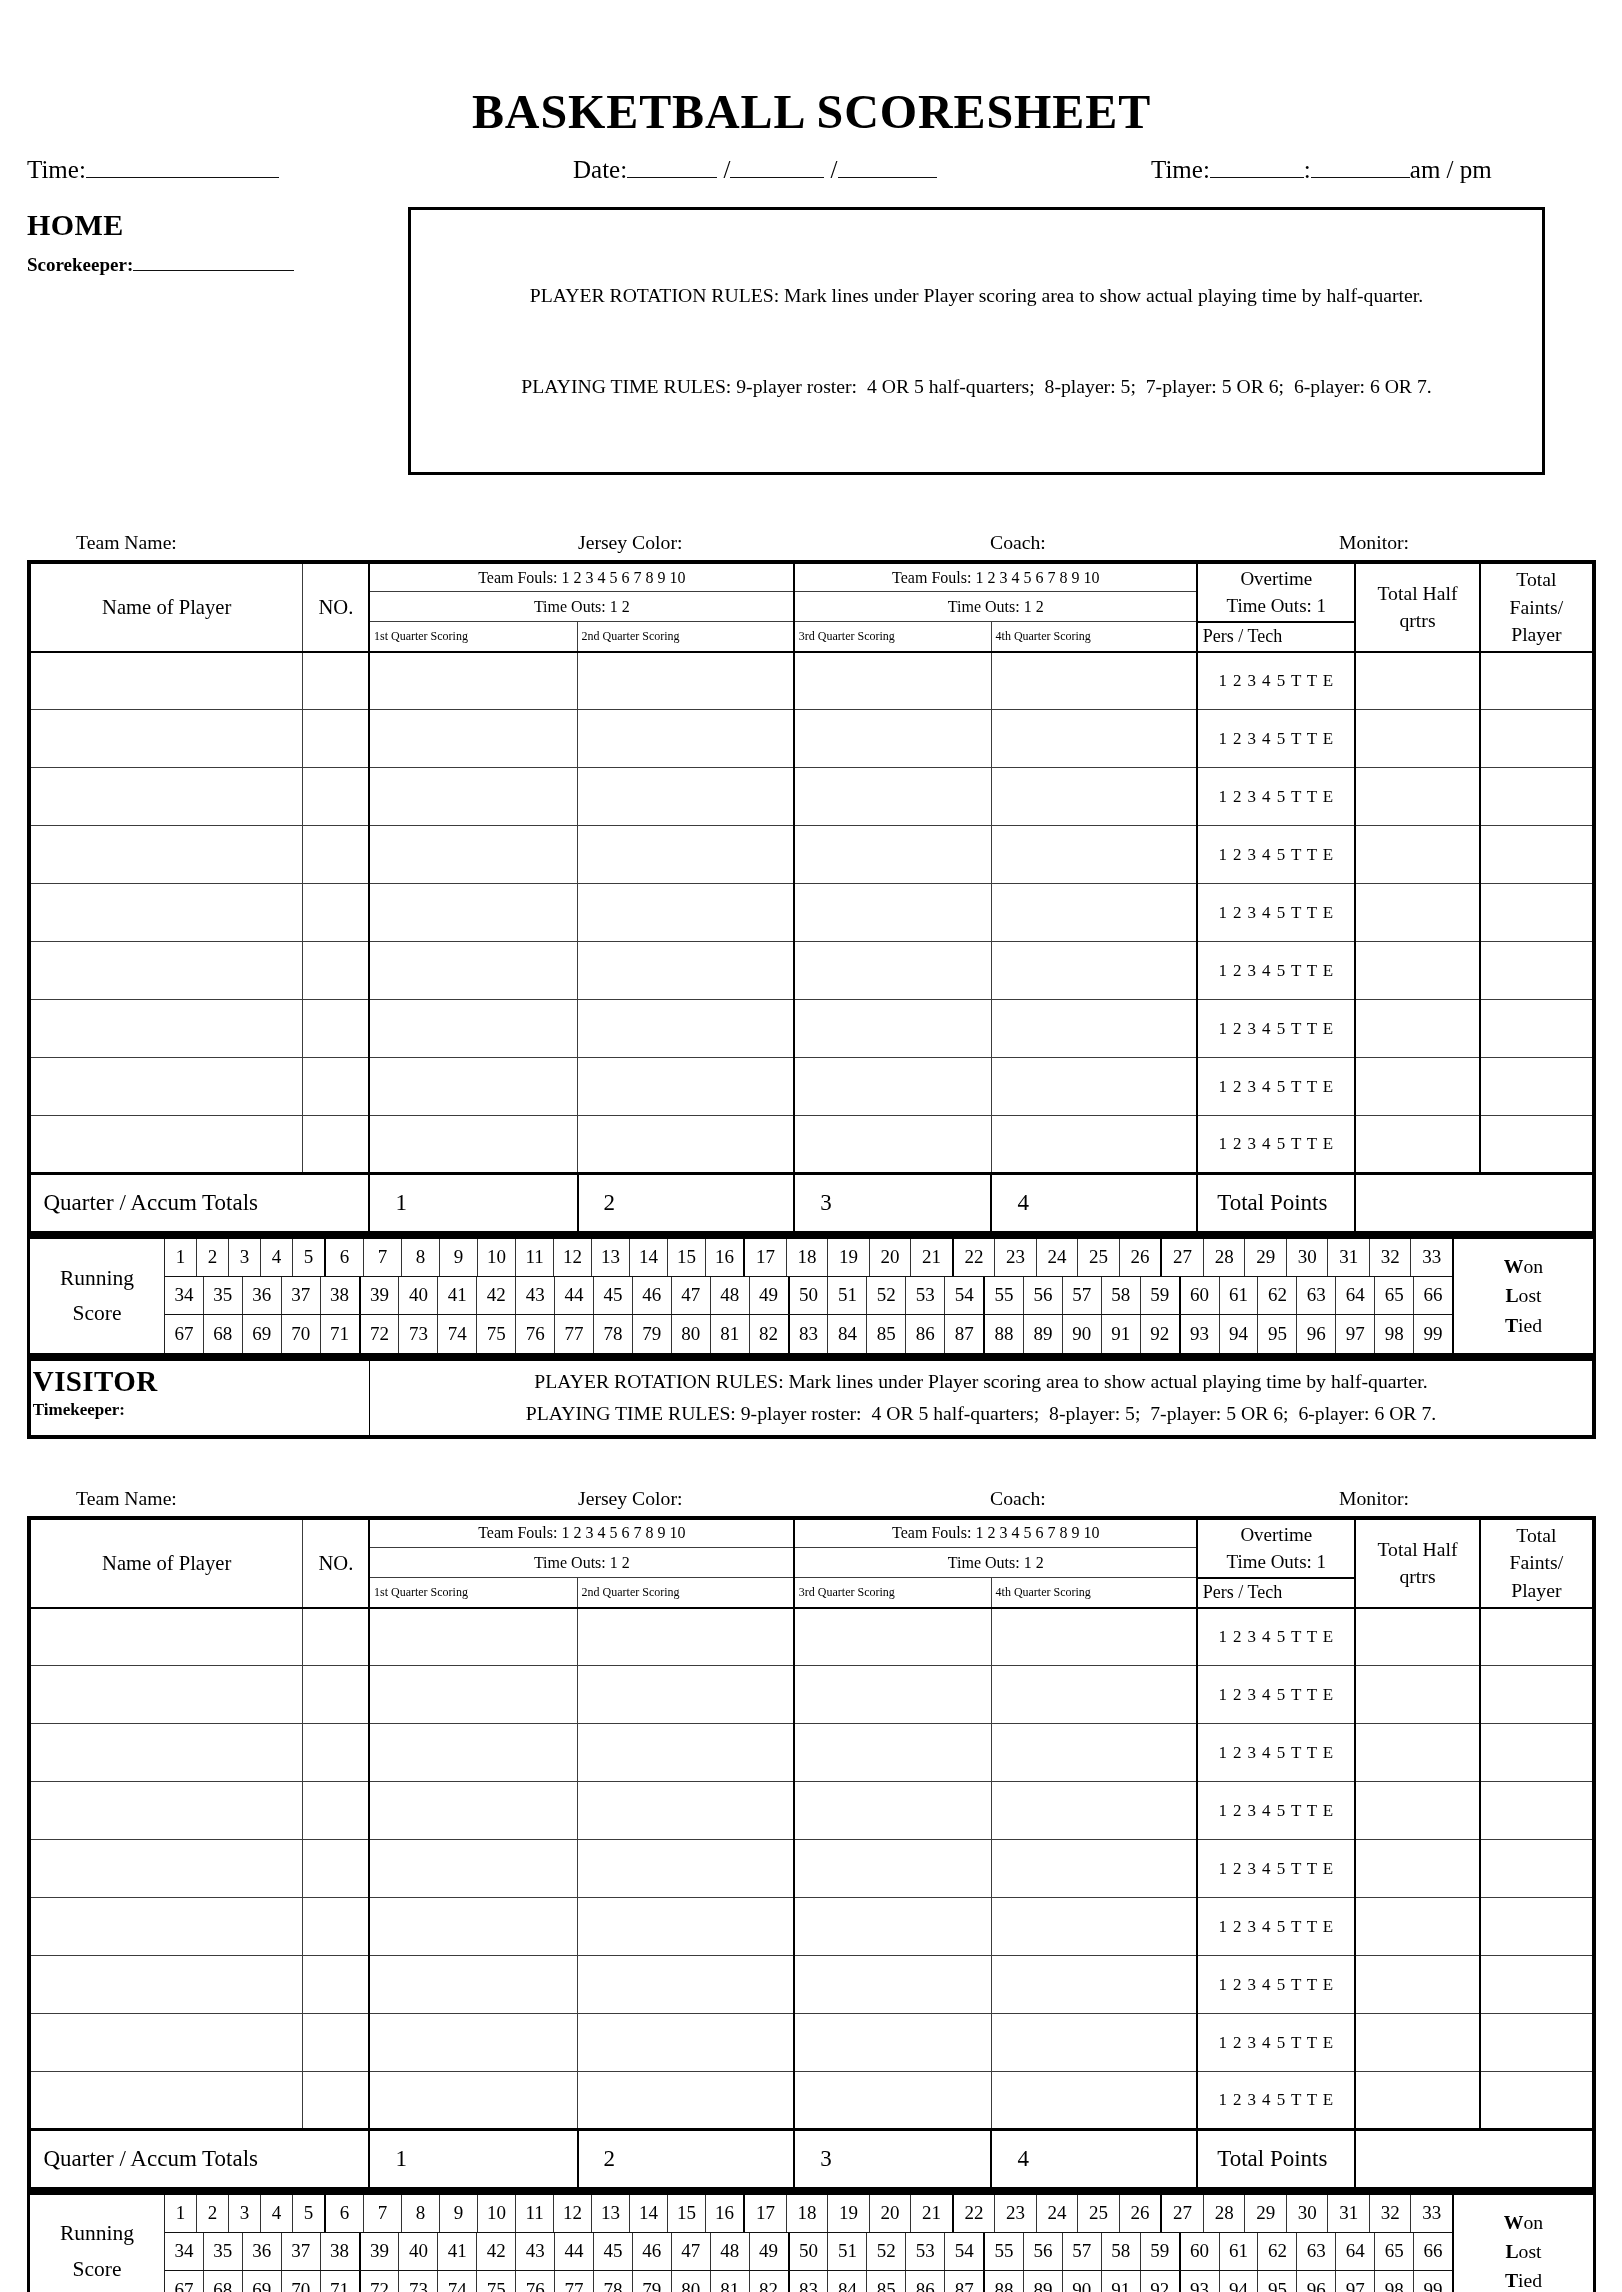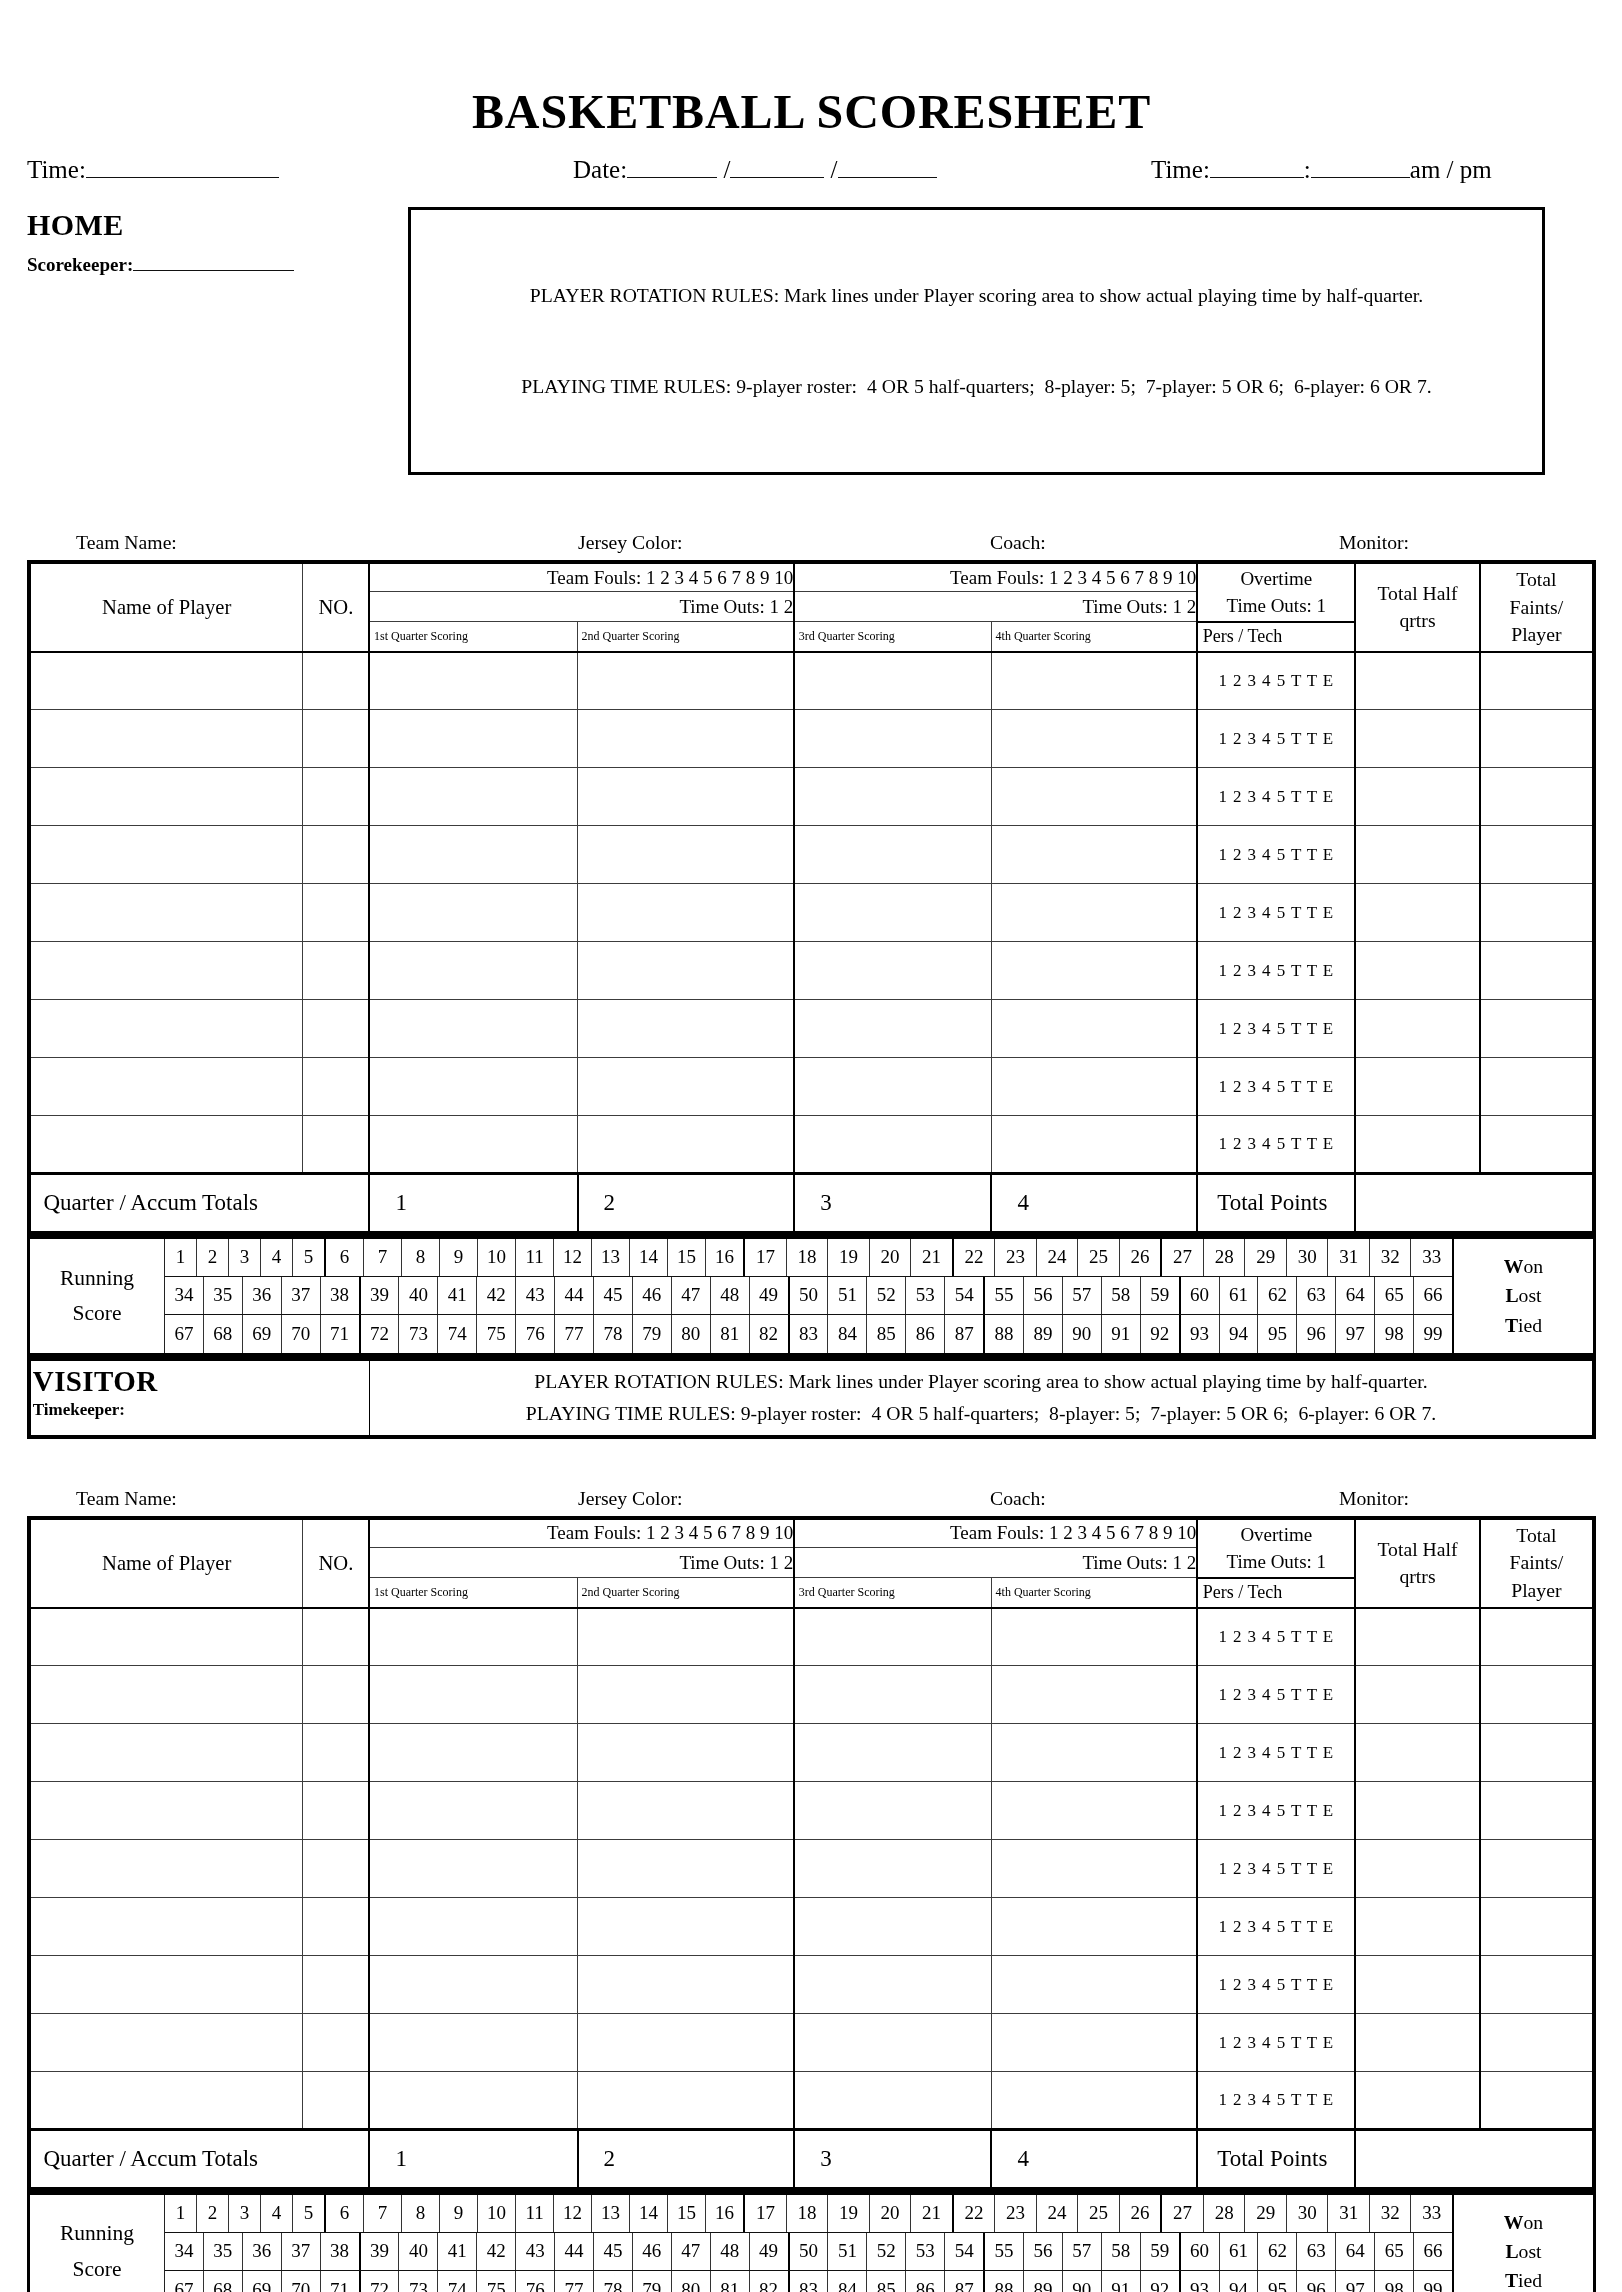--- a/index.html
+++ b/index.html
@@ -42,21 +42,21 @@
   .tm-jersey  { left: 551px; }
   .tm-coach   { left: 963px; }
   .tm-monitor { left: 1312px; }
   .team-meta.visitor-meta { margin-top: 39px; }
 
   
   table.roster { width: 100%; border-collapse: collapse; border: 4.5px solid #000; table-layout: fixed; }
   table.roster td, table.roster th { border: 0.9px solid #3c3c3c; font-weight: normal; overflow: hidden; }
   th.h-name { font-size: 20.6px; font-weight: bold; font-family: Liberation Serif, serif; }
   th.h-no   { font-size: 20.6px; font-weight: bold; }
-  .h-fouls, .h-touts { font-size: 19px; height: 30px; text-align: right; }
+  .h-fouls, .h-touts { font-size: 16px; height: 30px; text-align: center; }
   .h-q { font-size: 12px; height: 30px; text-align: left; padding-left: 3.6px; }
   .h-ot { font-size: 19px; font-weight: bold; text-align: center; line-height: 1.45; }
   .h-pers { font-size: 18px; text-align: left; padding-left: 4.5px; }
   .h-half, .h-faints { font-size: 19.7px; font-weight: bold; text-align: center; line-height: 1.4; }
   .br-h { border-right: 2.7px solid #000 !important; }
   .bb-h { border-bottom: 2.7px solid #000 !important; }
   .bt-h { border-top: 3.6px solid #000 !important; }
   tr.player-row td { height: 58px; }
   td.c-pers { font-size: 17px; text-align: center; letter-spacing: 0.9px; white-space: nowrap; }
   tr.qa-row td { height: 59px; font-size: 23px; }

